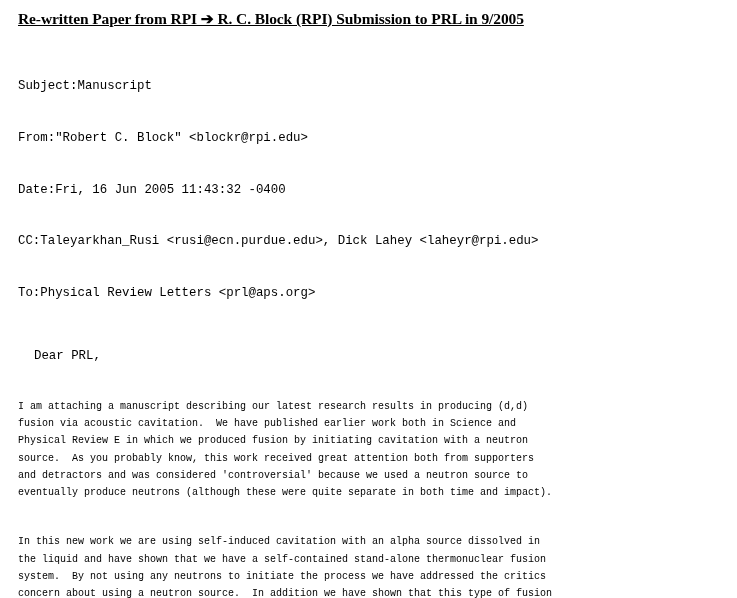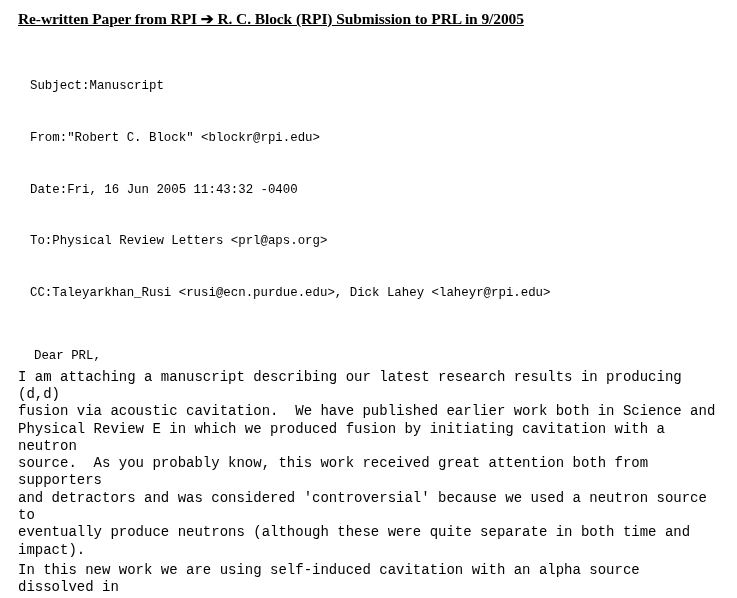--- a/index.html
+++ b/index.html
@@ -31,49 +31,48 @@
     margin: 2px 0 16px 0;
   }
   .headers {
     font-size: 12.4px;
     line-height: 17.2px;
     letter-spacing: 0px;
     white-space: pre;
   }
   .headers .hline {
     white-space: pre;
-    margin-left: 12px;
   }
   .salutation {
     font-size: 12.4px;
     line-height: 17.2px;
     margin-top: 12px;
     margin-left: 16px;
     white-space: pre;
   }
   .para {
-    font-size: 14px;
+    font-size: 10px;
     line-height: 17.3px;
     white-space: pre-wrap;
-    margin-top: 3px;
+    margin-top: 32px;
   }
 </style>
 </head>
 <body>
 
 <div class="page">
 
   <div class="doc-title">Re-written Paper from RPI ➔ R. C. Block (RPI) Submission to PRL in 9/2005</div>
 
   <div class="headers">
     <div class="hline">Subject:Manuscript</div>
     <div class="hline">From:"Robert C. Block" &lt;blockr@rpi.edu&gt;</div>
     <div class="hline">Date:Fri, 16 Jun 2005 11:43:32 -0400</div>
+    <div class="hline">CC:Taleyarkhan_Rusi &lt;rusi@ecn.purdue.edu&gt;, Dick Lahey &lt;laheyr@rpi.edu&gt;</div>
     <div class="hline">To:Physical Review Letters &lt;prl@aps.org&gt;</div>
-    <div class="hline">CC:Taleyarkhan_Rusi &lt;rusi@ecn.purdue.edu&gt;, Dick Lahey &lt;laheyr@rpi.edu&gt;</div>
   </div>
 
   <div class="salutation">Dear PRL,</div>
 
   <div class="para">I am attaching a manuscript describing our latest research results in producing (d,d)
 fusion via acoustic cavitation.  We have published earlier work both in Science and
 Physical Review E in which we produced fusion by initiating cavitation with a neutron
 source.  As you probably know, this work received great attention both from supporters
 and detractors and was considered 'controversial' because we used a neutron source to
 eventually produce neutrons (although these were quite separate in both time and impact).</div>

